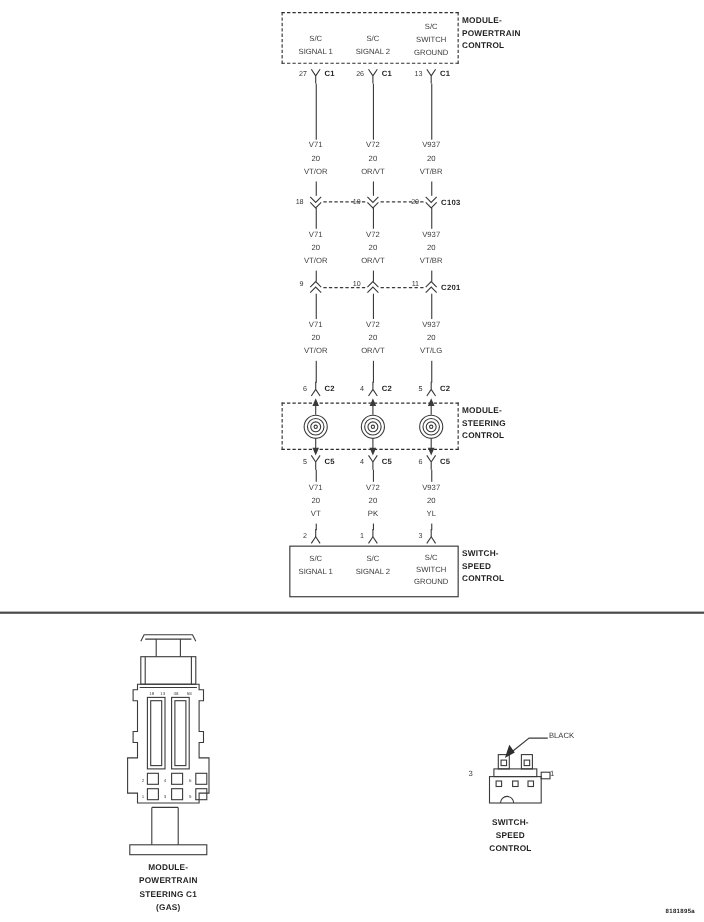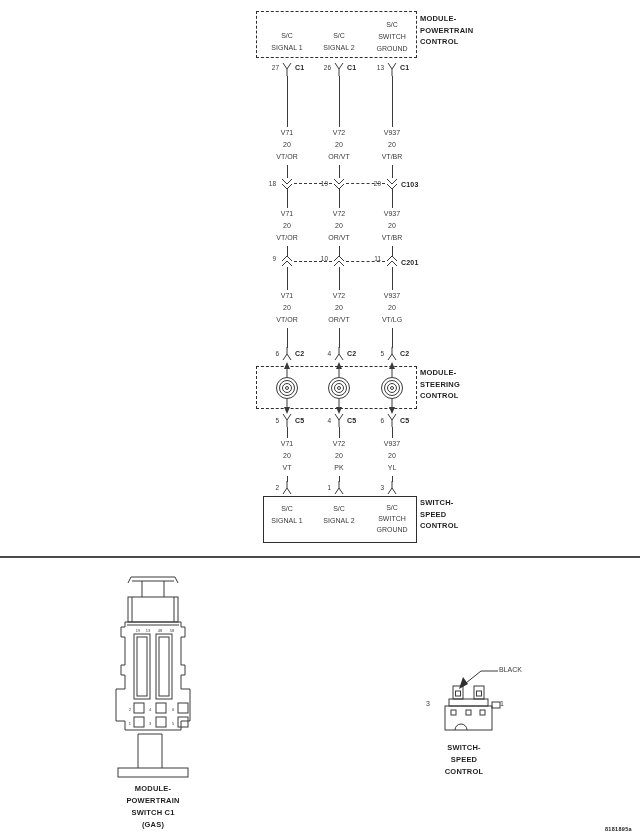--- a/index.html
+++ b/index.html
@@ -338,21 +338,21 @@
       <text x="56" y="136">4</text>
       <text x="79" y="136">6</text>
       <text x="37" y="150" text-anchor="end">1</text>
       <text x="56" y="150">3</text>
       <text x="79" y="150">5</text>
     </g>
   </svg>
   <div class="cap" style="left:113px;top:783px;">
     <div>MODULE-</div>
     <div>POWERTRAIN</div>
-    <div>SWITCH C1</div>
+    <div>STEERING C1</div>
     <div>(GAS)</div>
   </div>
 
   <svg class="abs" style="left:415px;top:658px;" width="110" height="78" viewBox="0 0 110 78">
     <g fill="none" stroke="#3a3a3a" stroke-width="1">
       <path d="M83,13 L66,13 L51,25"></path>
       <rect x="38" y="28" width="10" height="13"></rect>
       <rect x="59" y="28" width="10" height="13"></rect>
       <rect x="40.5" y="33" width="5" height="5"></rect>
       <rect x="61.5" y="33" width="5" height="5"></rect>

